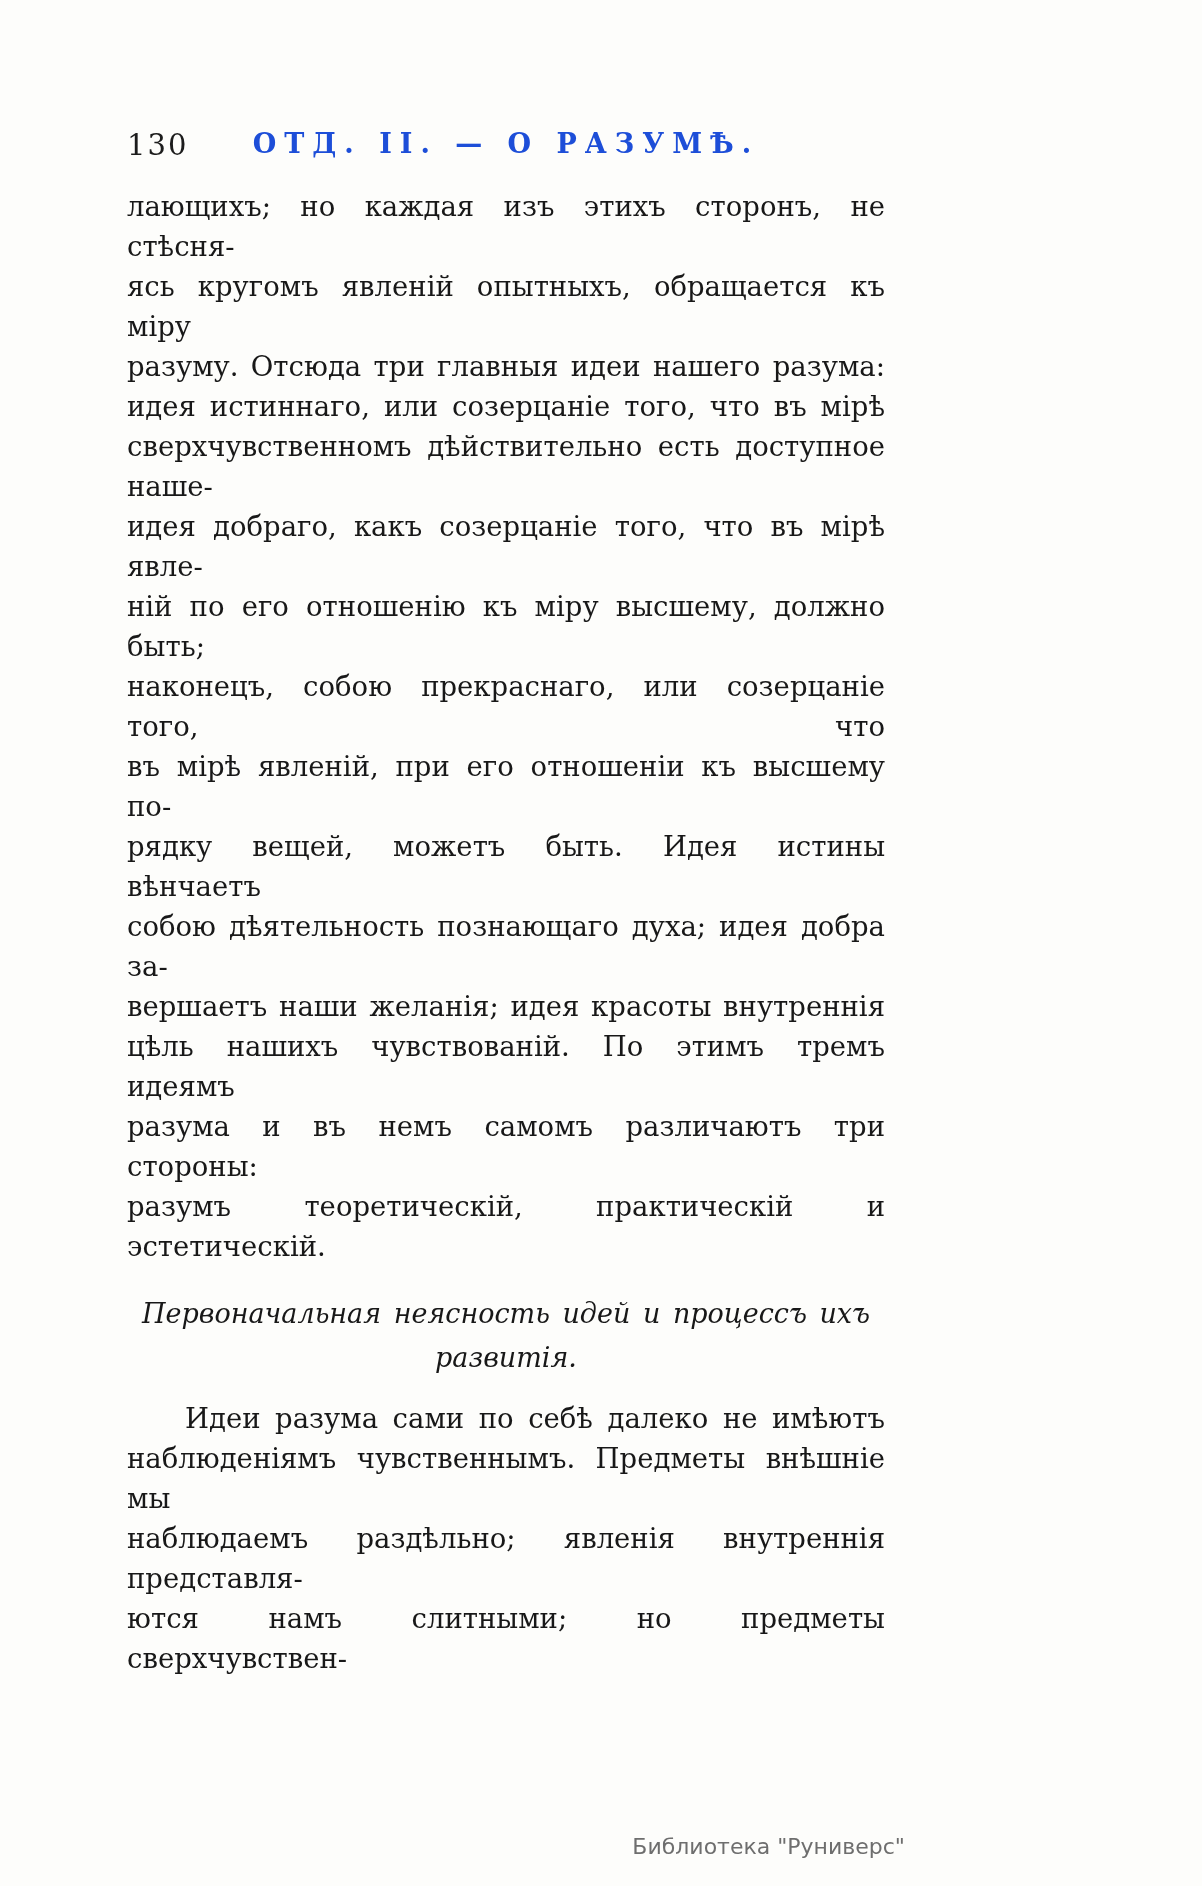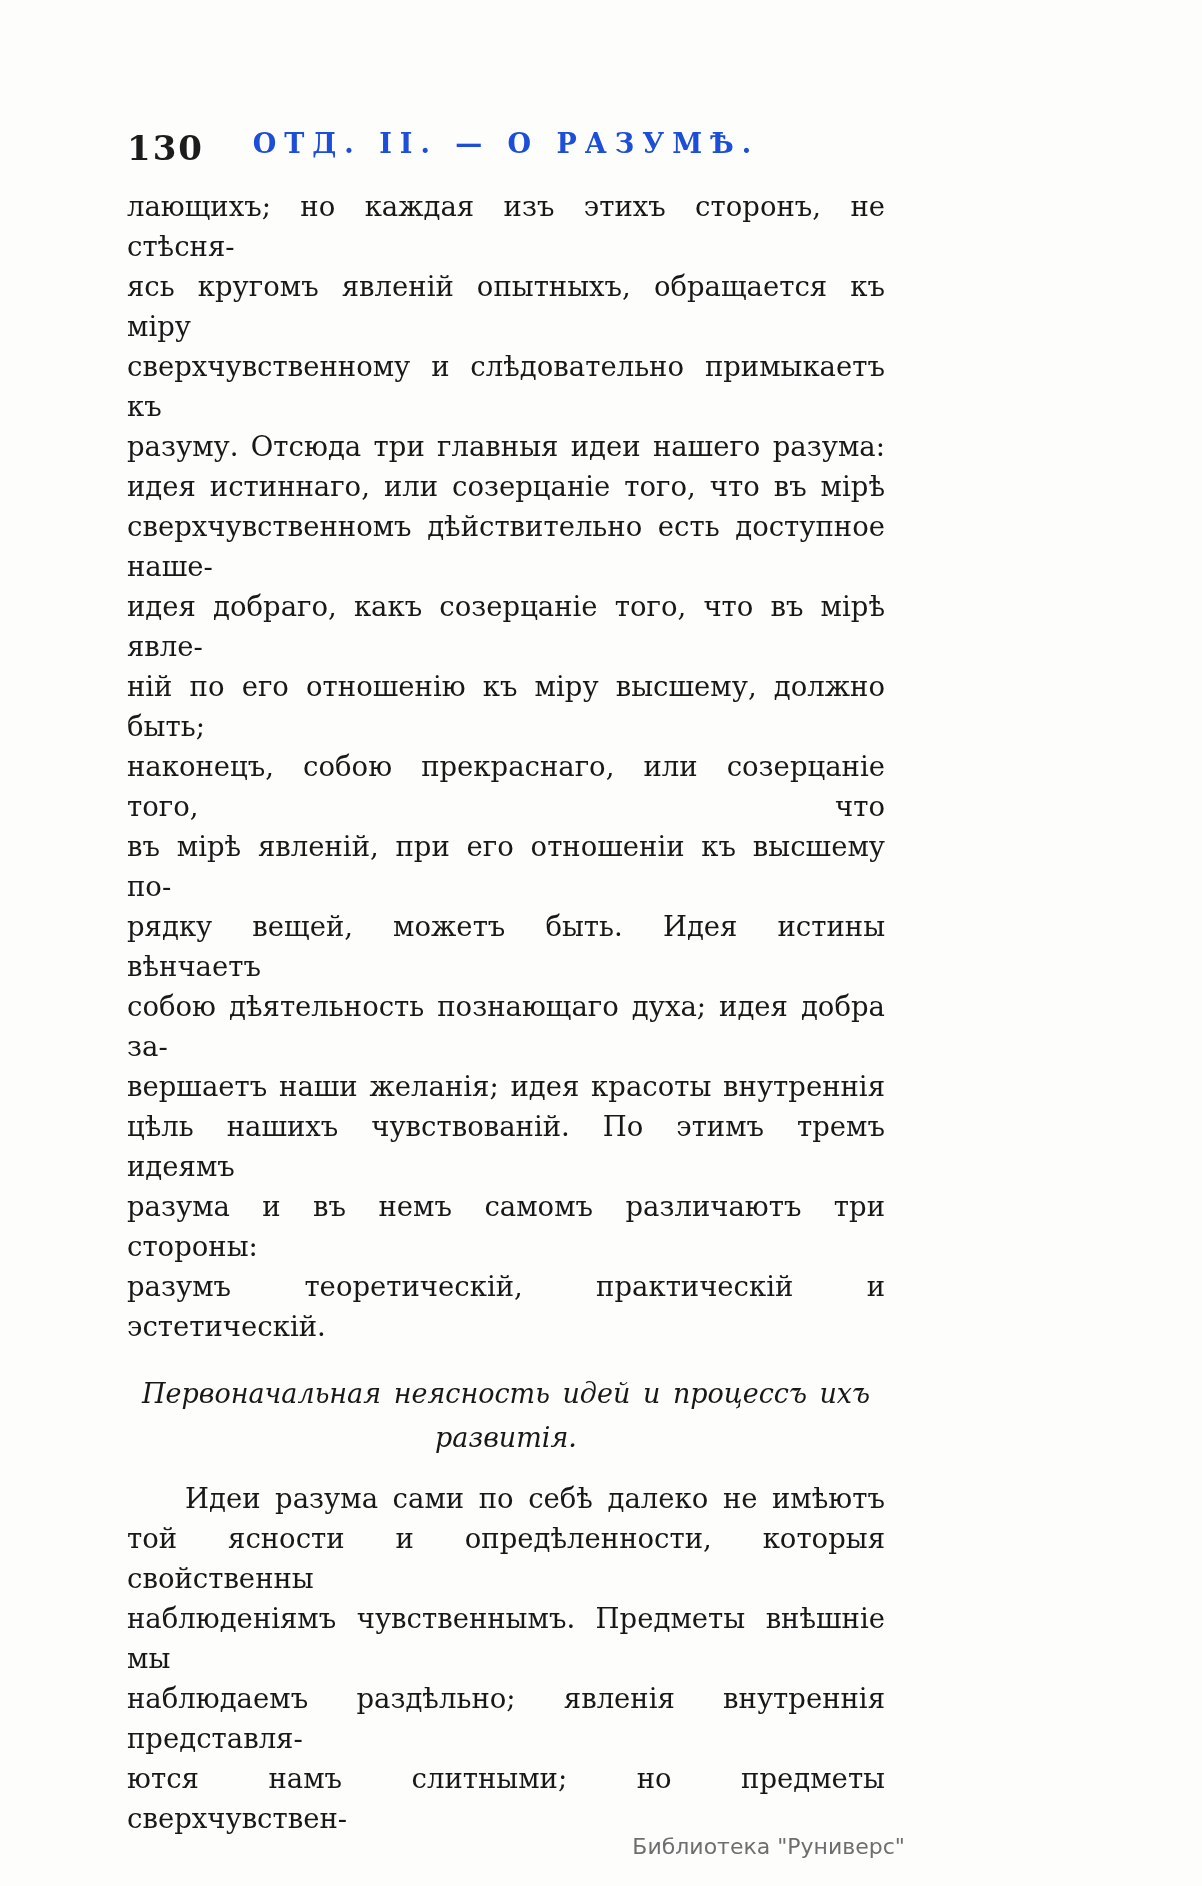--- a/index.html
+++ b/index.html
@@ -24,24 +24,23 @@
     position: absolute;
     top: 128px;
     left: 127px;
     width: 758px;
     height: 40px;
   }
   .page-num {
     position: absolute;
     left: 0;
     top: 0;
-    font-size: 34px;
+    font-size: 29px;
     letter-spacing: 2px;
     color: #1c1c1c;
-    font-weight: bold;
   }
   .header-title {
     display: block;
     text-align: center;
     font-size: 27px;
     font-weight: bold;
     letter-spacing: 8px;
     color: #1d4ed8;
     white-space: nowrap;
   }
@@ -94,21 +93,20 @@
 
   <div class="header">
     <span class="page-num">130</span>
     <span class="header-title">ОТД. II. — О РАЗУМѢ.</span>
   </div>
 
   <div class="text-block">
     <div class="para">
         <div class="line"><span>лающихъ; но каждая изъ этихъ сторонъ, не стѣсня-</span></div>
         <div class="line"><span>ясь кругомъ явленій опытныхъ, обращается къ міру</span></div>
-        <div class="line"><span>сверхчувственному и слѣдовательно примыкаетъ къ</span></div>
         <div class="line"><span>разуму. Отсюда три главныя идеи нашего разума:</span></div>
         <div class="line"><span class="it">идея истиннаго,</span><span> или созерцаніе того, что въ мірѣ</span></div>
         <div class="line"><span>сверхчувственномъ дѣйствительно </span><span class="it">есть</span><span> доступное наше-</span></div>
         <div class="line"><span class="it">идея добраго,</span><span> какъ созерцаніе того, что въ мірѣ явле-</span></div>
         <div class="line"><span>ній по его отношенію къ міру высшему, </span><span class="it">должно быть;</span></div>
         <div class="line"><span>наконецъ, </span><span class="it">собою прекраснаго,</span><span> или созерцаніе того, что</span></div>
         <div class="line"><span>въ мірѣ явленій, при его отношеніи къ высшему по-</span></div>
         <div class="line"><span>рядку вещей, </span><span class="it">можетъ быть.</span><span> Идея истины вѣнчаетъ</span></div>
         <div class="line"><span>собою дѣятельность познающаго духа; идея добра за-</span></div>
         <div class="line"><span>вершаетъ наши желанія; идея красоты внутреннія</span></div>
@@ -117,21 +115,20 @@
         <div class="line"><span>разумъ </span><span class="it">теоретическій, практическій и эстетическій.</span></div>
       </div>
 
     <div class="section-heading">
         <div class="line"><span>Первоначальная неясность идей и процессъ ихъ</span></div>
         <div class="line"><span>развитія.</span></div>
       </div>
 
     <div class="para">
         <div class="line indent"><span>Идеи разума сами по себѣ далеко не имѣютъ</span></div>
-        <div class="line"><span>той ясности и опредѣленности, которыя свойственны</span></div>
         <div class="line"><span>наблюденіямъ чувственнымъ. Предметы внѣшніе мы</span></div>
         <div class="line"><span>наблюдаемъ раздѣльно; явленія внутреннія представля-</span></div>
         <div class="line"><span>ются намъ слитными; но предметы сверхчувствен-</span></div>
       </div>
   </div>
 
   <div class="watermark">Библиотека "Руниверс"</div>
 
 </div>
 

